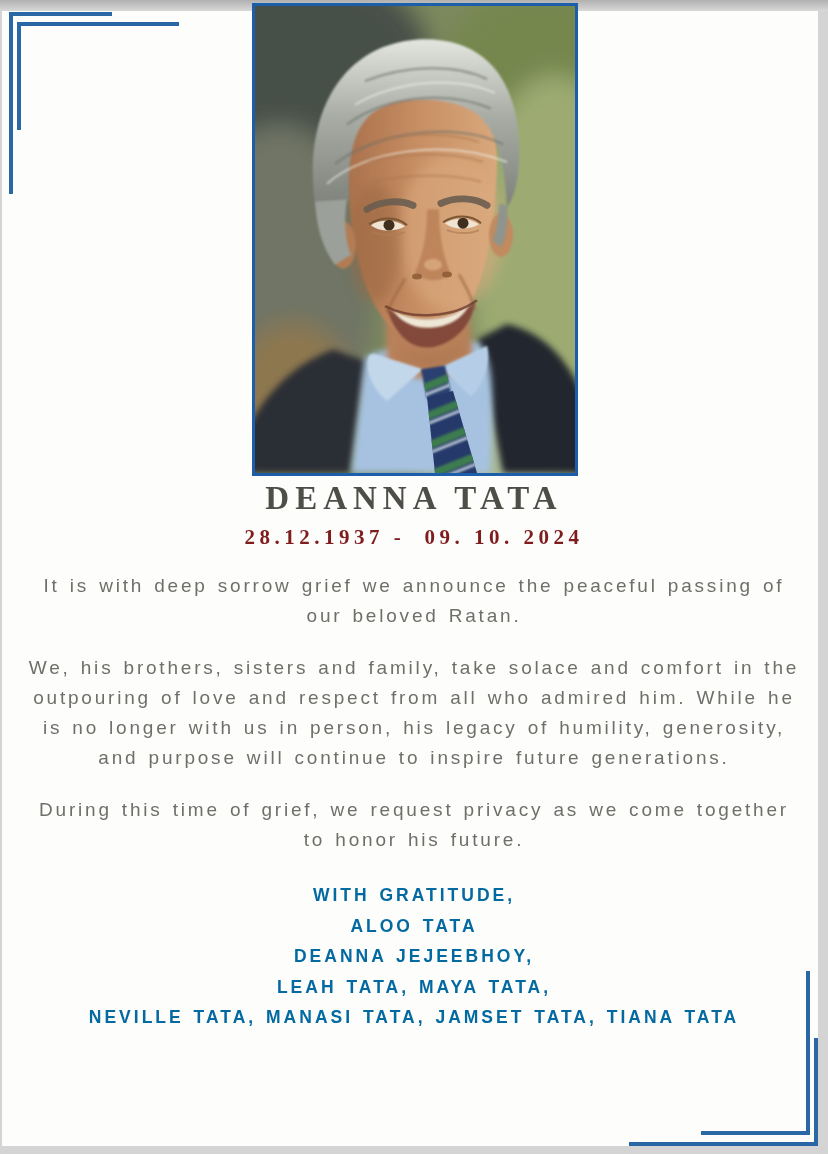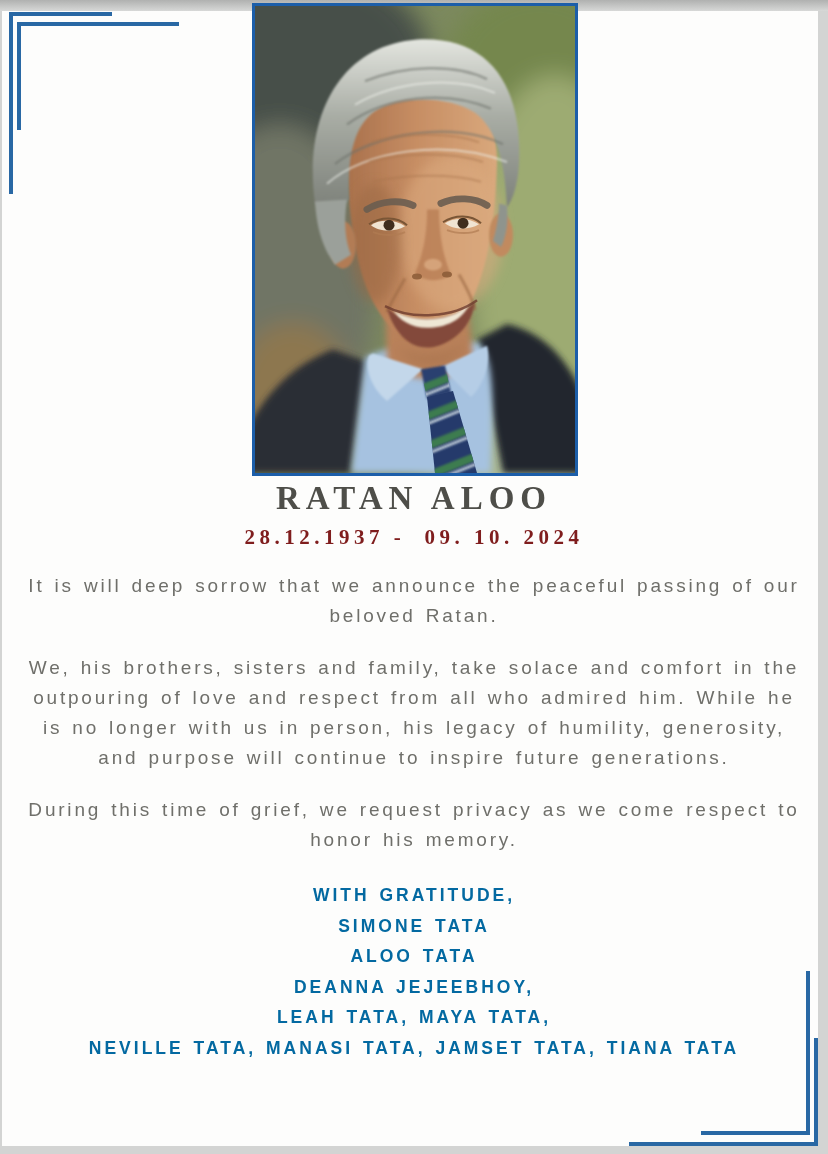--- a/index.html
+++ b/index.html
@@ -196,28 +196,27 @@
         <rect x="130" y="432" width="140" height="8" fill="#3e7c4f"></rect>
         <rect x="130" y="442" width="140" height="2.5" fill="#cdd9e2"></rect>
         <rect x="130" y="460" width="140" height="8" fill="#3e7c4f"></rect>
         <rect x="130" y="470" width="140" height="2.5" fill="#cdd9e2"></rect>
       </g>
     </g>
   </svg>
 </div>
 
 <div class="content">
-  <div class="memorial-title">RATAN ALOO</div>
+  <div class="memorial-title">DEANNA TATA</div>
   <div class="memorial-dates">28.12.1937 -  09. 10. 2024</div>
 
-  <p class="para first">It is will deep sorrow that we announce the peaceful passing of our beloved Ratan.</p>
+  <p class="para first">It is with deep sorrow grief we announce the peaceful passing of our beloved Ratan.</p>
   <p class="para">We, his brothers, sisters and family, take solace and comfort in the outpouring of love and respect from all who admired him. While he is no longer with us in person, his legacy of humility, generosity, and purpose will continue to inspire future generations.</p>
-  <p class="para">During this time of grief, we request privacy as we come respect to honor his memory.</p>
+  <p class="para">During this time of grief, we request privacy as we come together to honor his future.</p>
 
   <div class="signoff">
     <div class="signoff-line">WITH GRATITUDE,</div>
-    <div class="signoff-line">SIMONE TATA</div>
     <div class="signoff-line">ALOO TATA</div>
     <div class="signoff-line">DEANNA JEJEEBHOY,</div>
     <div class="signoff-line">LEAH TATA, MAYA TATA,</div>
     <div class="signoff-line">NEVILLE TATA, MANASI TATA, JAMSET TATA, TIANA TATA</div>
   </div>
 </div>
 
 </body></html>

